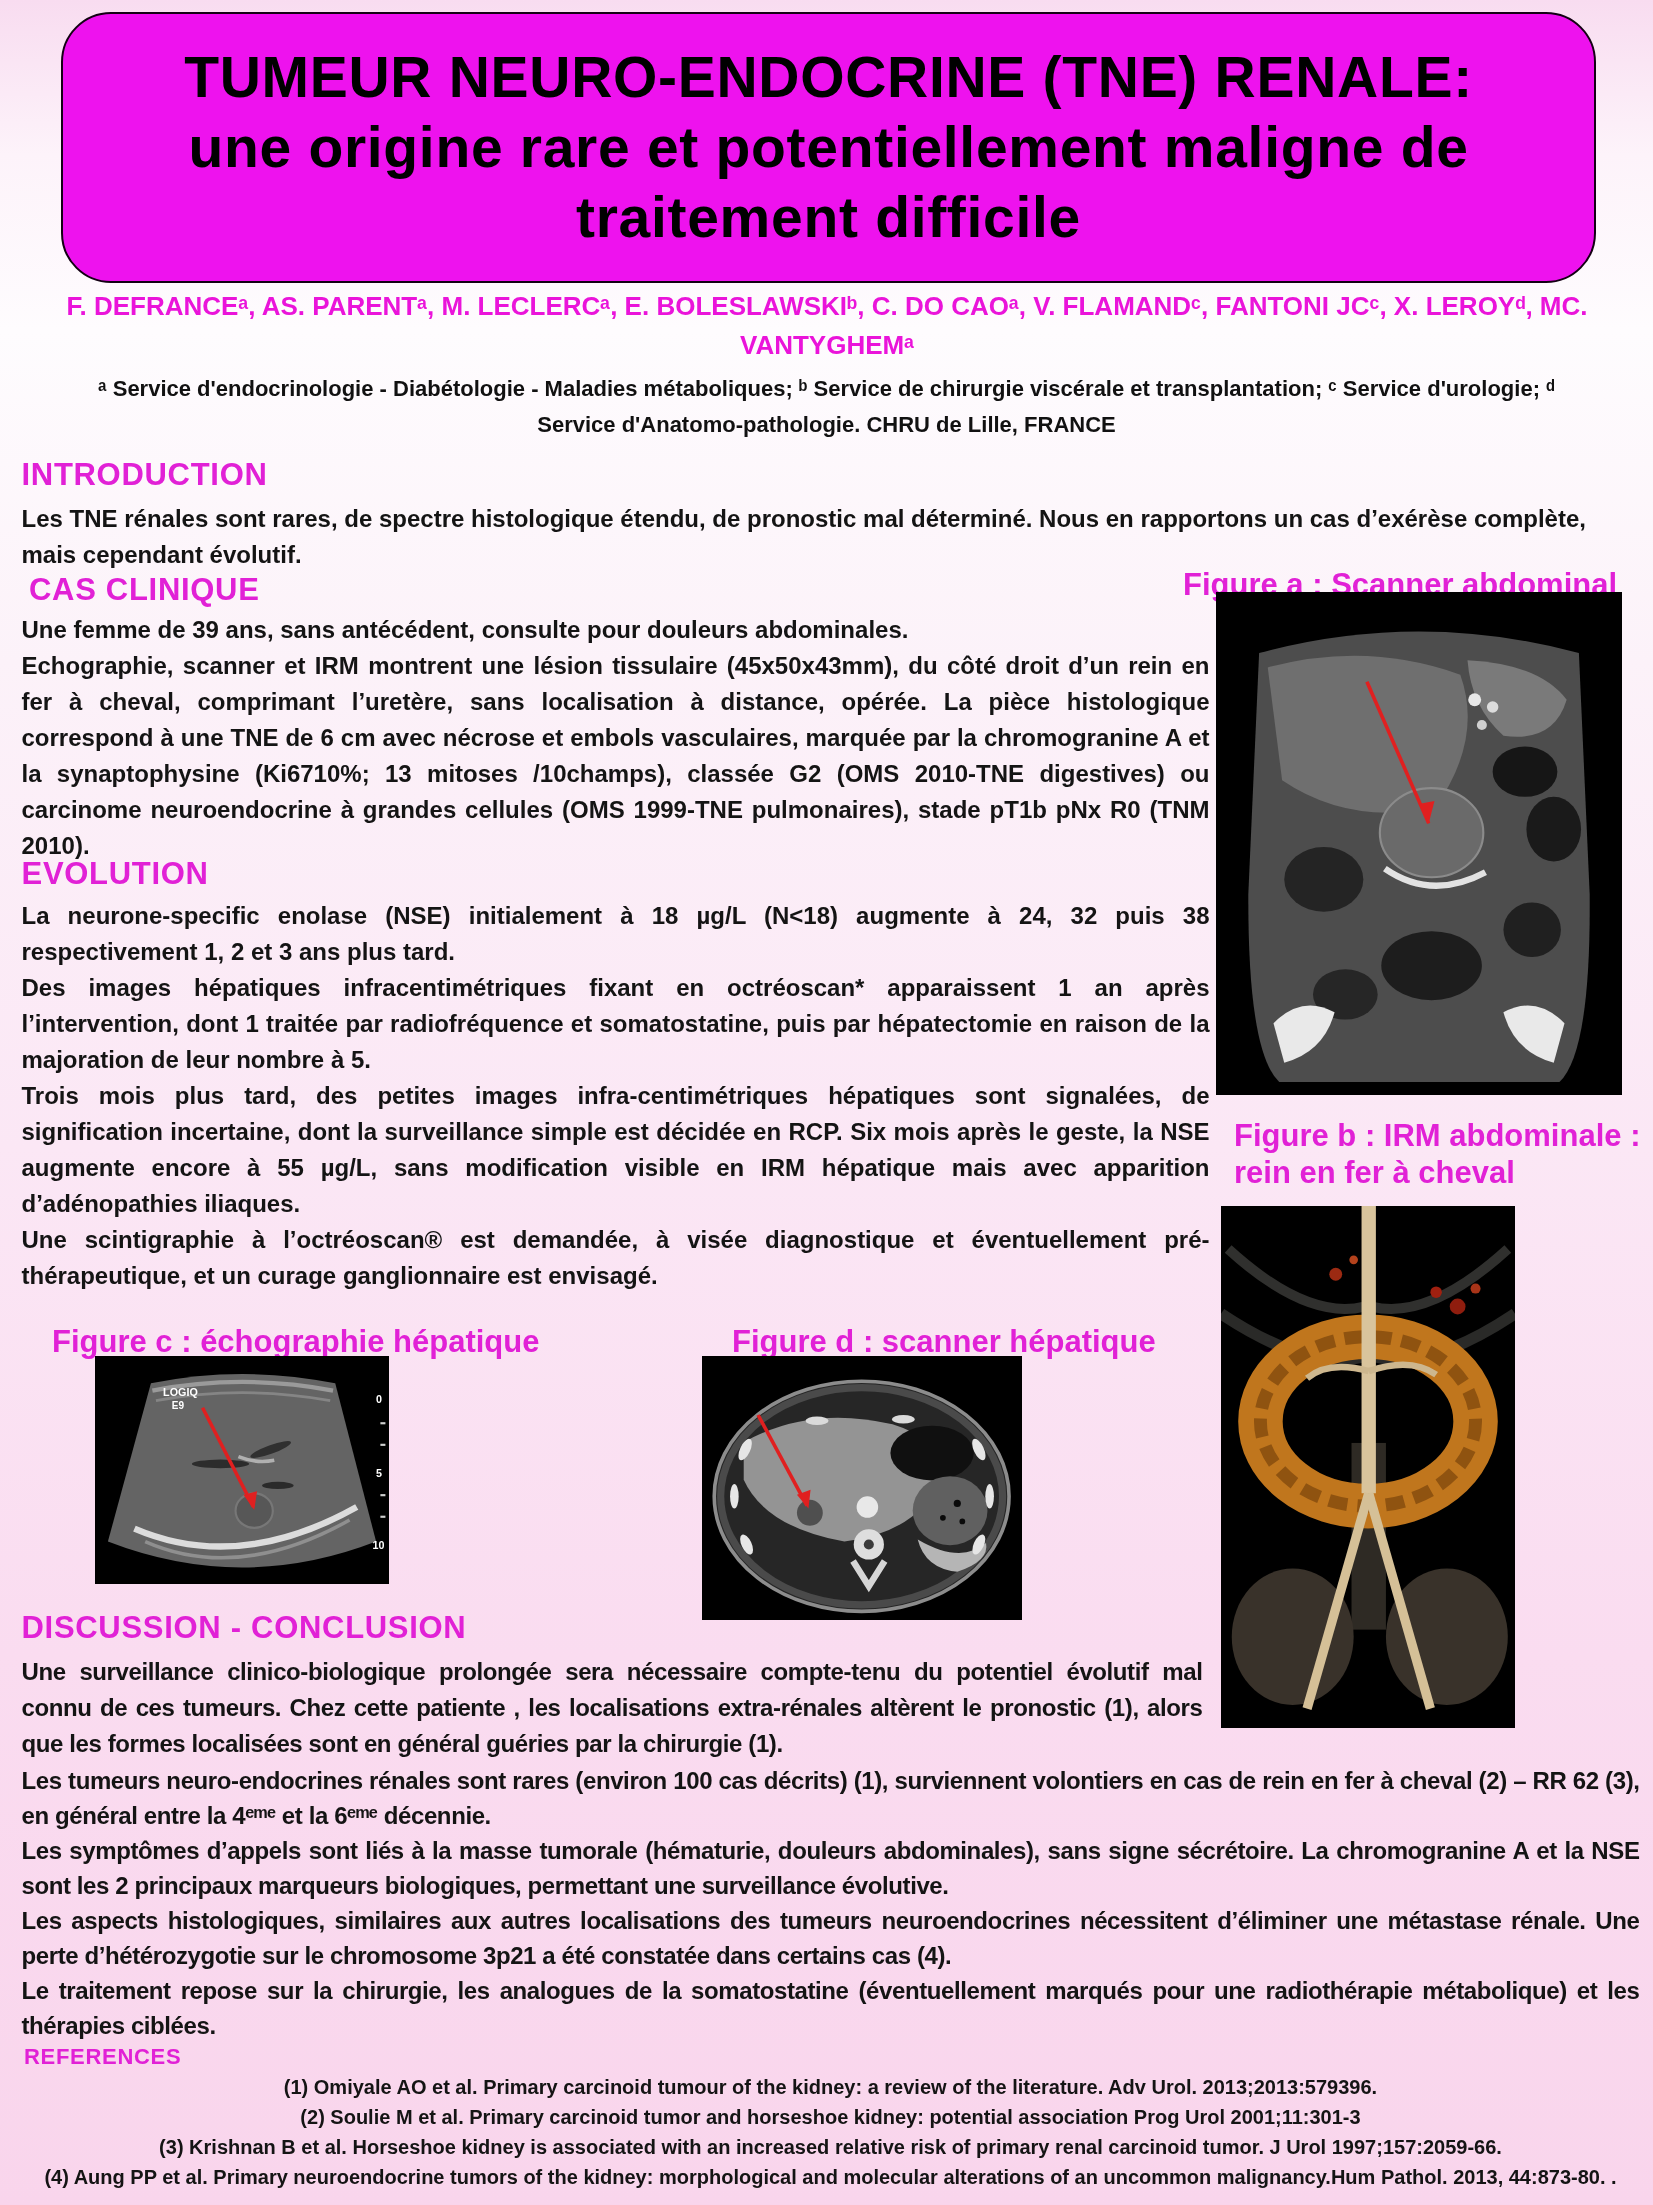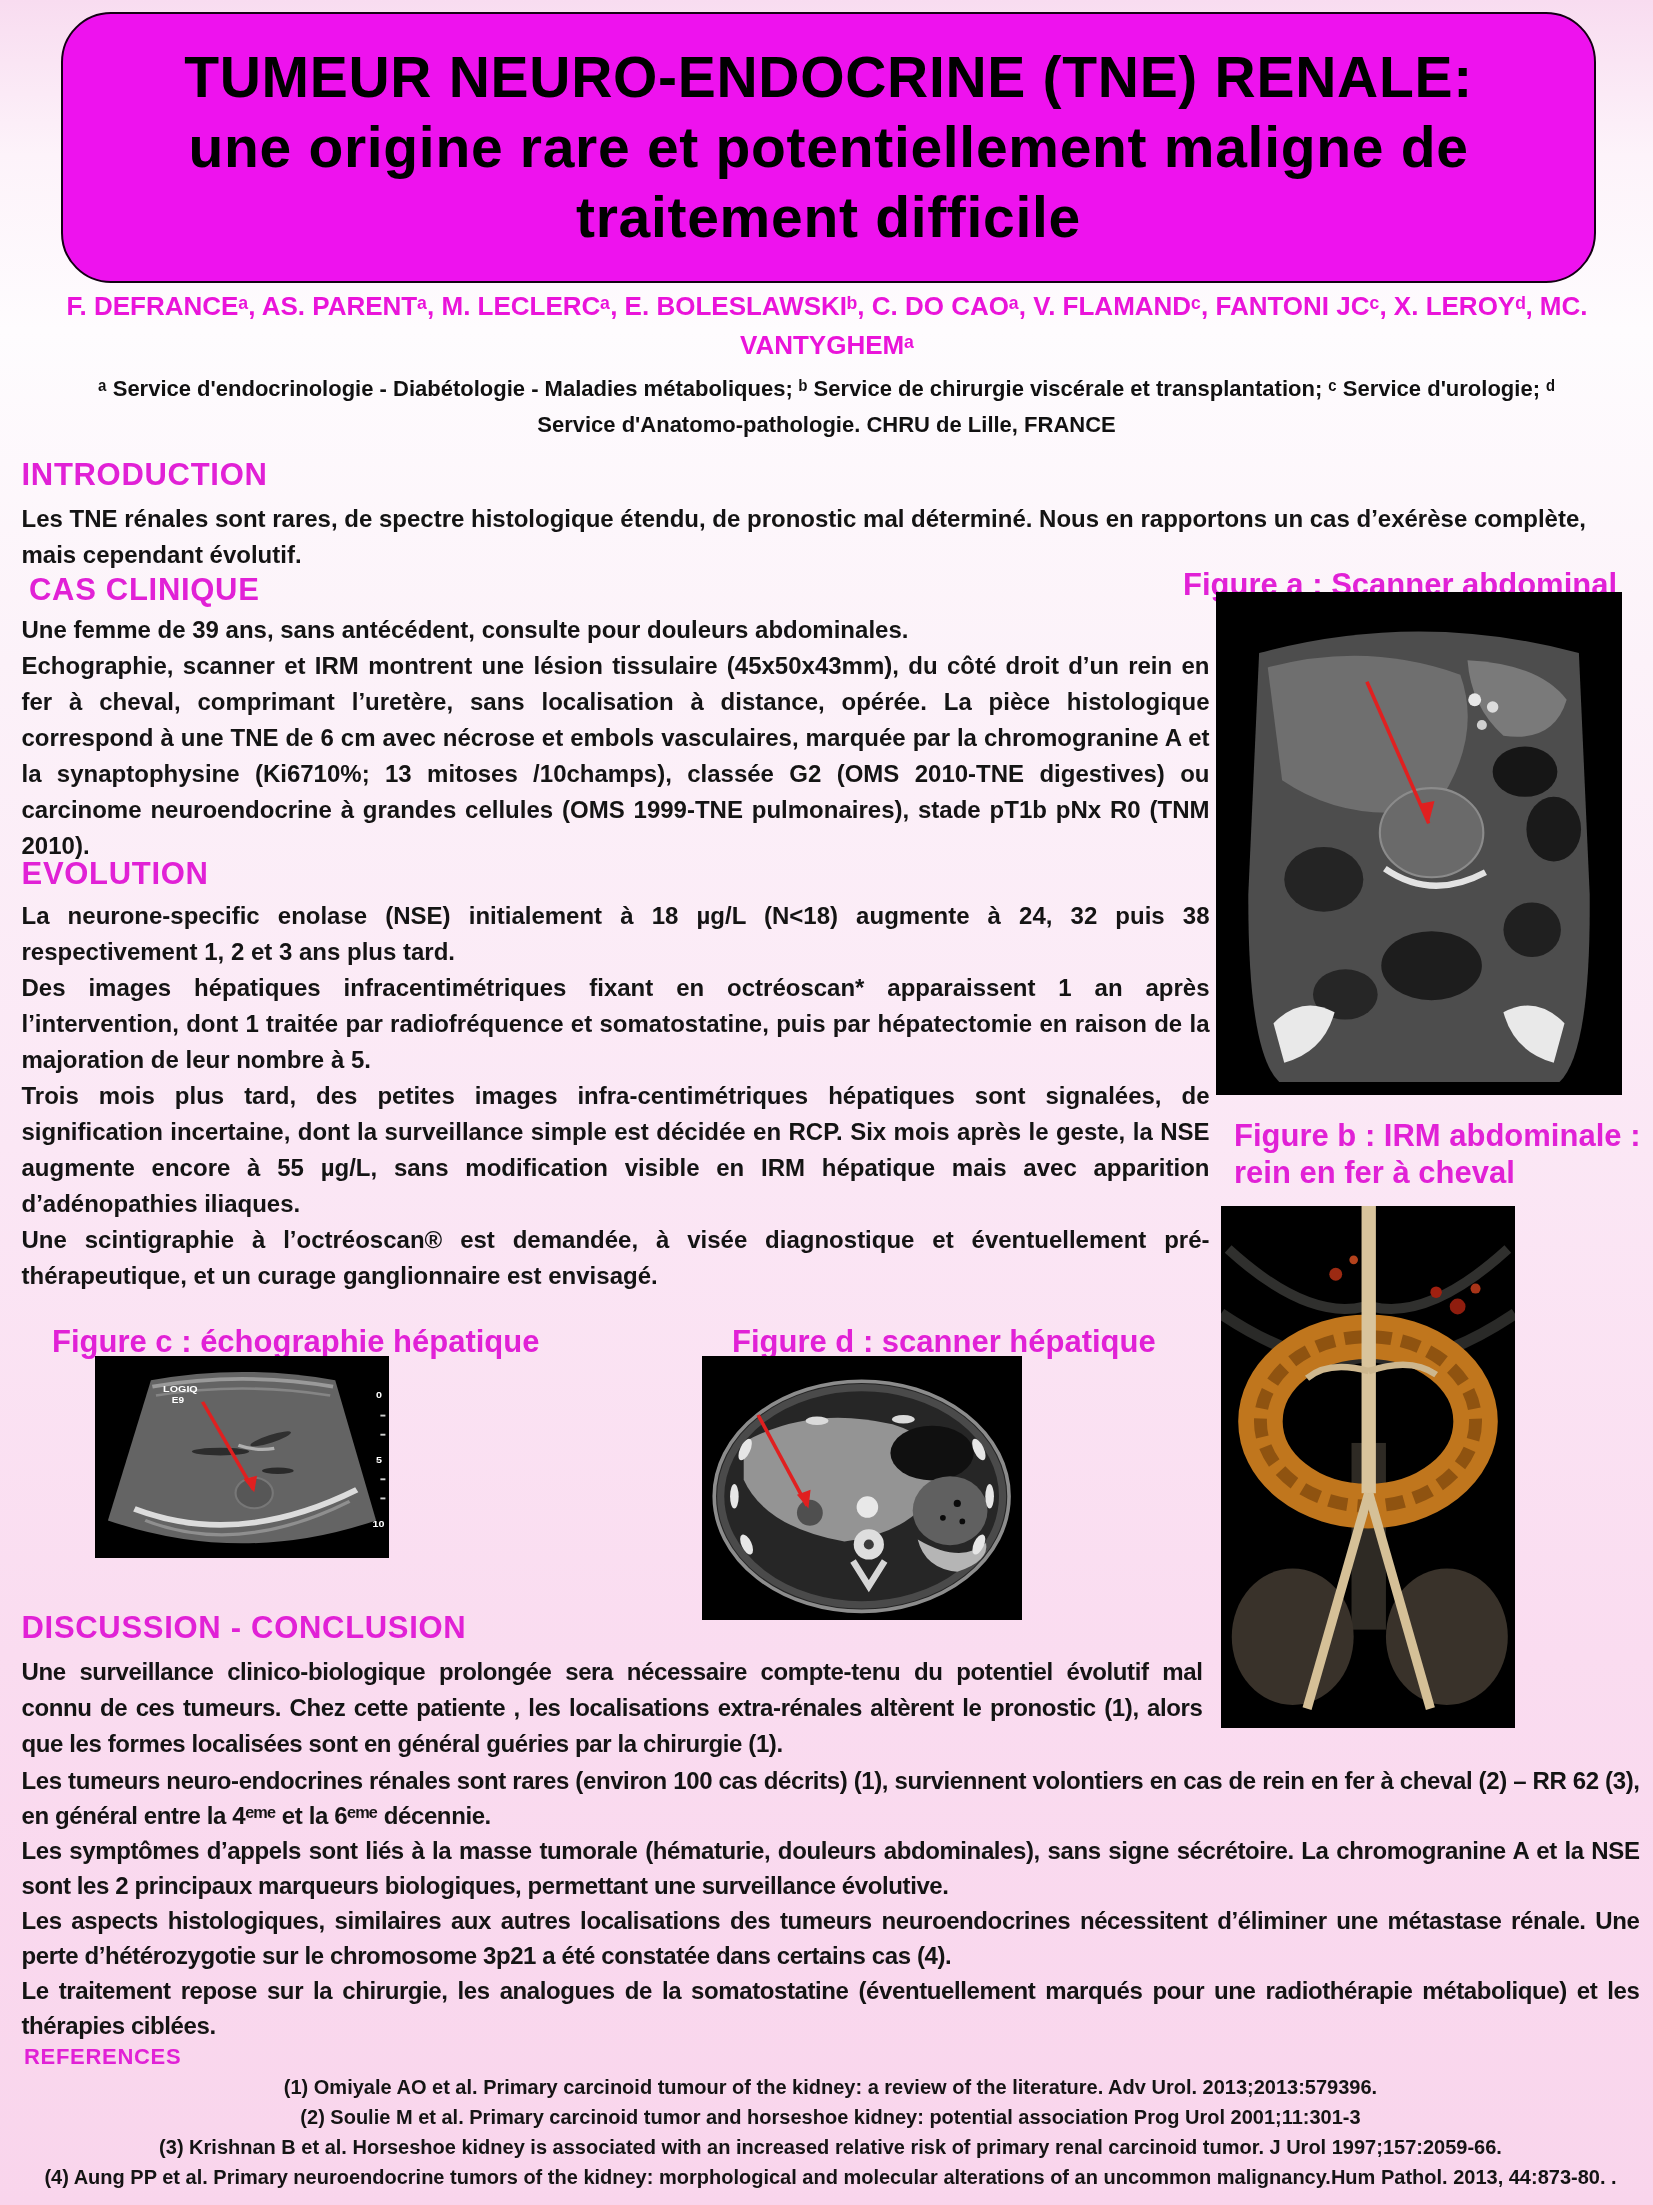--- a/index.html
+++ b/index.html
@@ -38,21 +38,21 @@
   #refs-body  { left:21.5px; top:2072px; width:1618px; font-size:20px; line-height:30px; text-align:center; }
   #refs-body p { margin:0; }
   .fig-caption { position:absolute; color:var(--heading,#e121d6); font-weight:bold; font-size:31px; line-height:37px; }
   #cap-a { left:1183px; top:566px; }
   #cap-b { left:1234px; top:1117px; }
   #cap-c { left:52px;  top:1323px; }
   #cap-d { left:684px; top:1323px;margin-left:48px; }
   .fig { position:absolute; background:#000; }
   #fig-a { left:1216px; top:592px;  width:406px; height:503px; }
   #fig-b { left:1221px; top:1206px; width:294px; height:522px; }
-  #fig-c { left:95px;  top:1356px; width:294px; height:202px; }
+  #fig-c { left:95px;  top:1356px; width:294px; height:228px; }
   #fig-d { left:702px;  top:1356px; width:320px; height:264px; }
   .fig svg { display:block; width:100%; height:100%; }
 </style>
 </head>
 <body>
 
 <div class="page">
 
   <div class="title-box">
     <div class="title-line">TUMEUR NEURO-ENDOCRINE (TNE) RENALE:</div>

